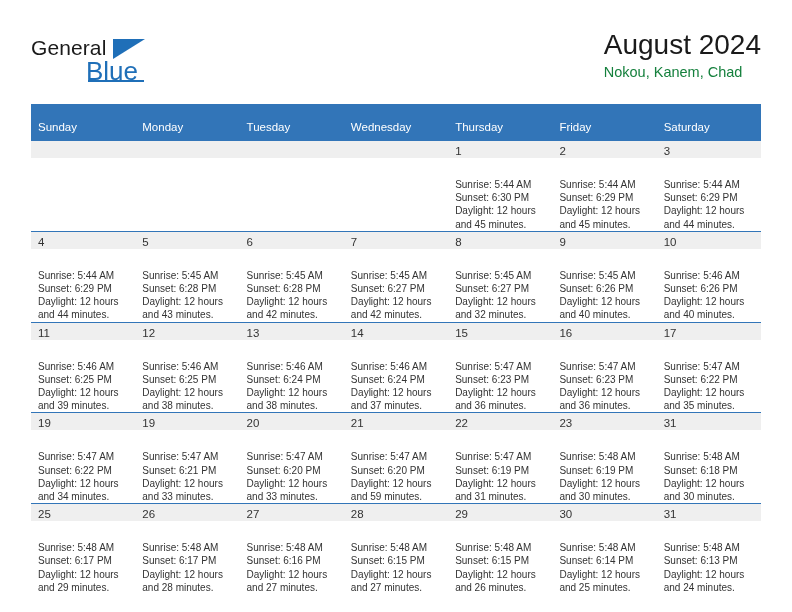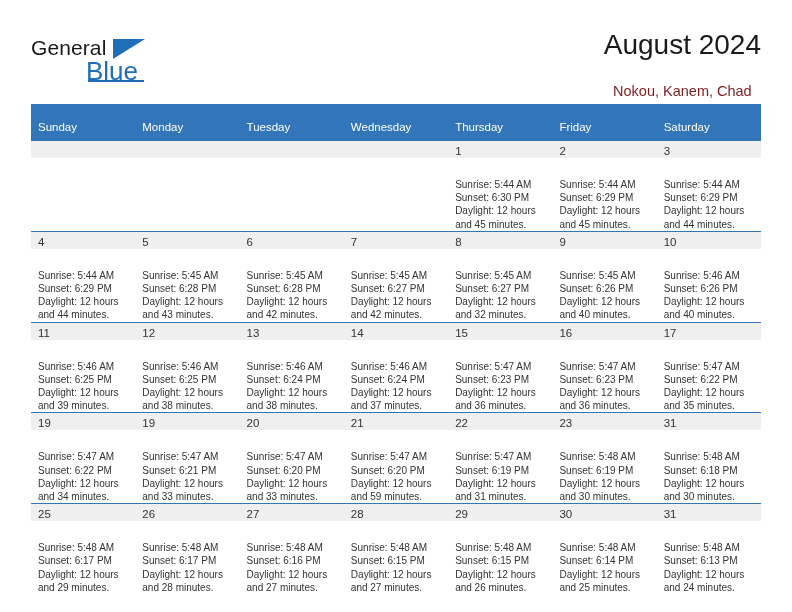--- a/index.html
+++ b/index.html
@@ -69,34 +69,34 @@
     top: 44px;
     width: 56px;
     height: 2px;
     background: #1f6fb8;
   }
 
   .title-block {
     position: absolute;
     right: 0;
     top: 0;
-    text-align: center;
+    text-align: left;
   }
   .cal-title {
     font-size: 28px;
     font-weight: normal;
     color: #1a1a1a;
     line-height: 34px;
     white-space: nowrap;
   }
   .cal-subtitle {
     font-size: 14.5px;
-    color: #7f1d1d;
+    color: #15803d;
     line-height: 20px;
-    margin-top: 19px;
+    margin-top: 0;
     white-space: nowrap;
   }
 
   
   .calendar {
     position: absolute;
     left: 31px;
     top: 104px;
     width: 730px;
     border-collapse: collapse;

